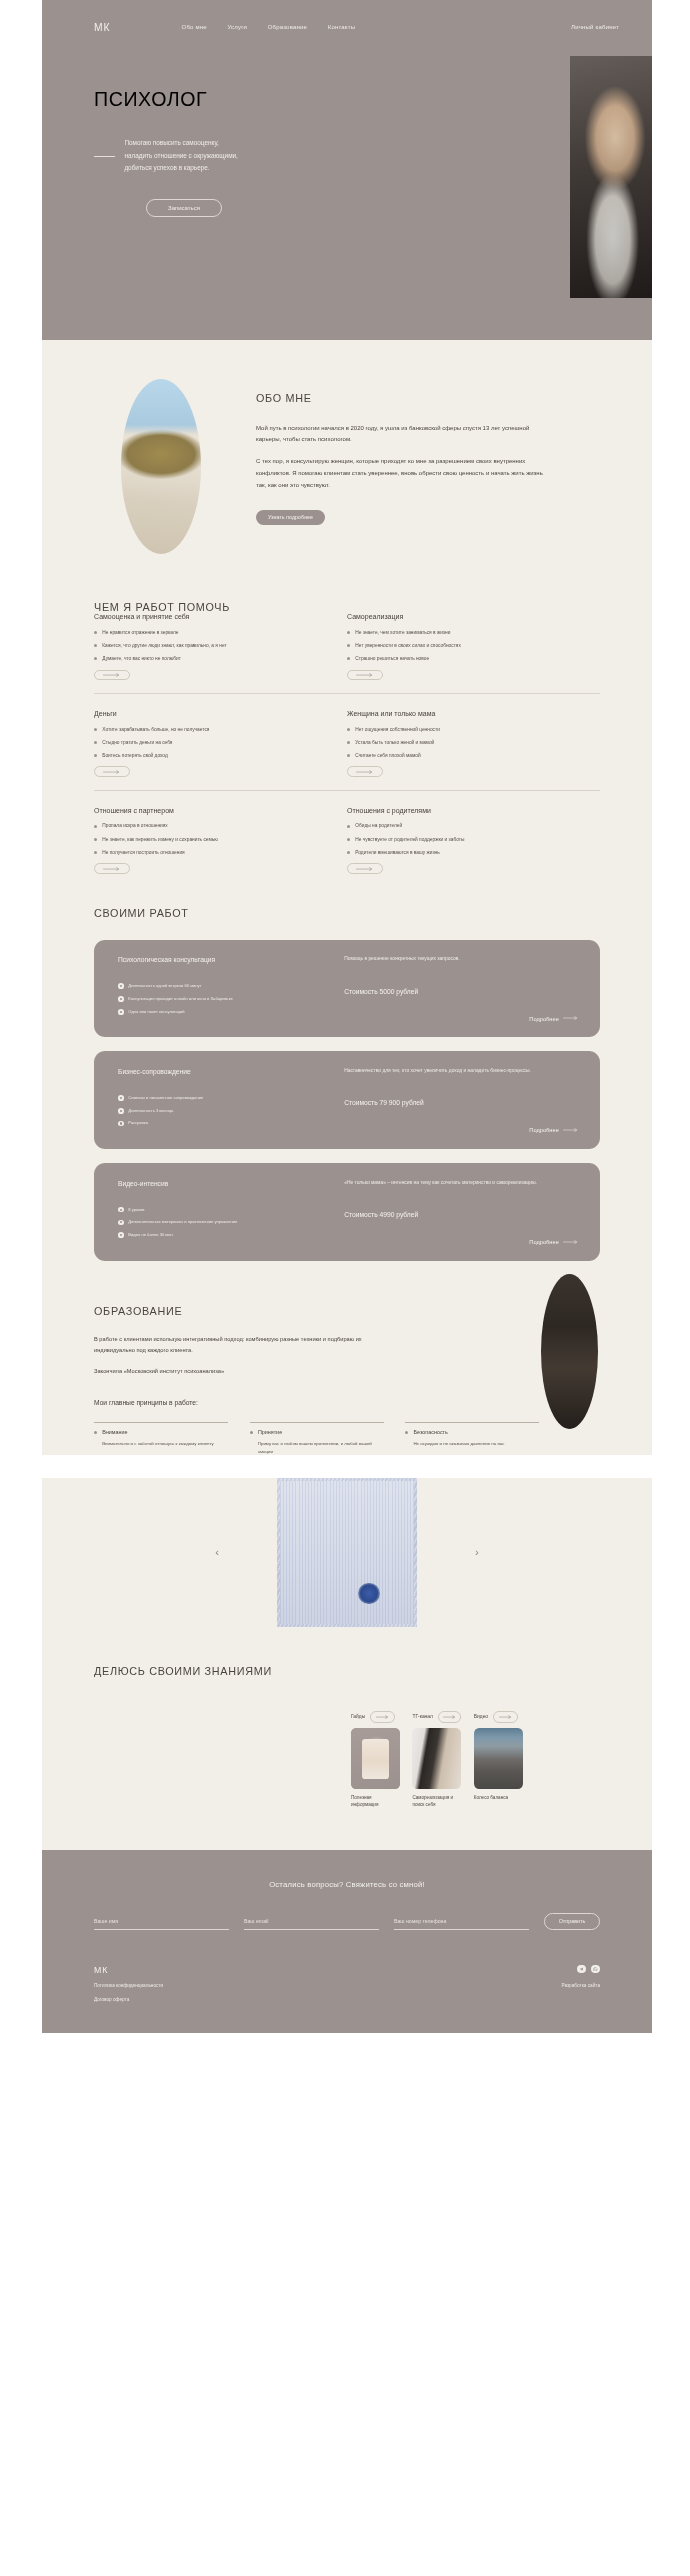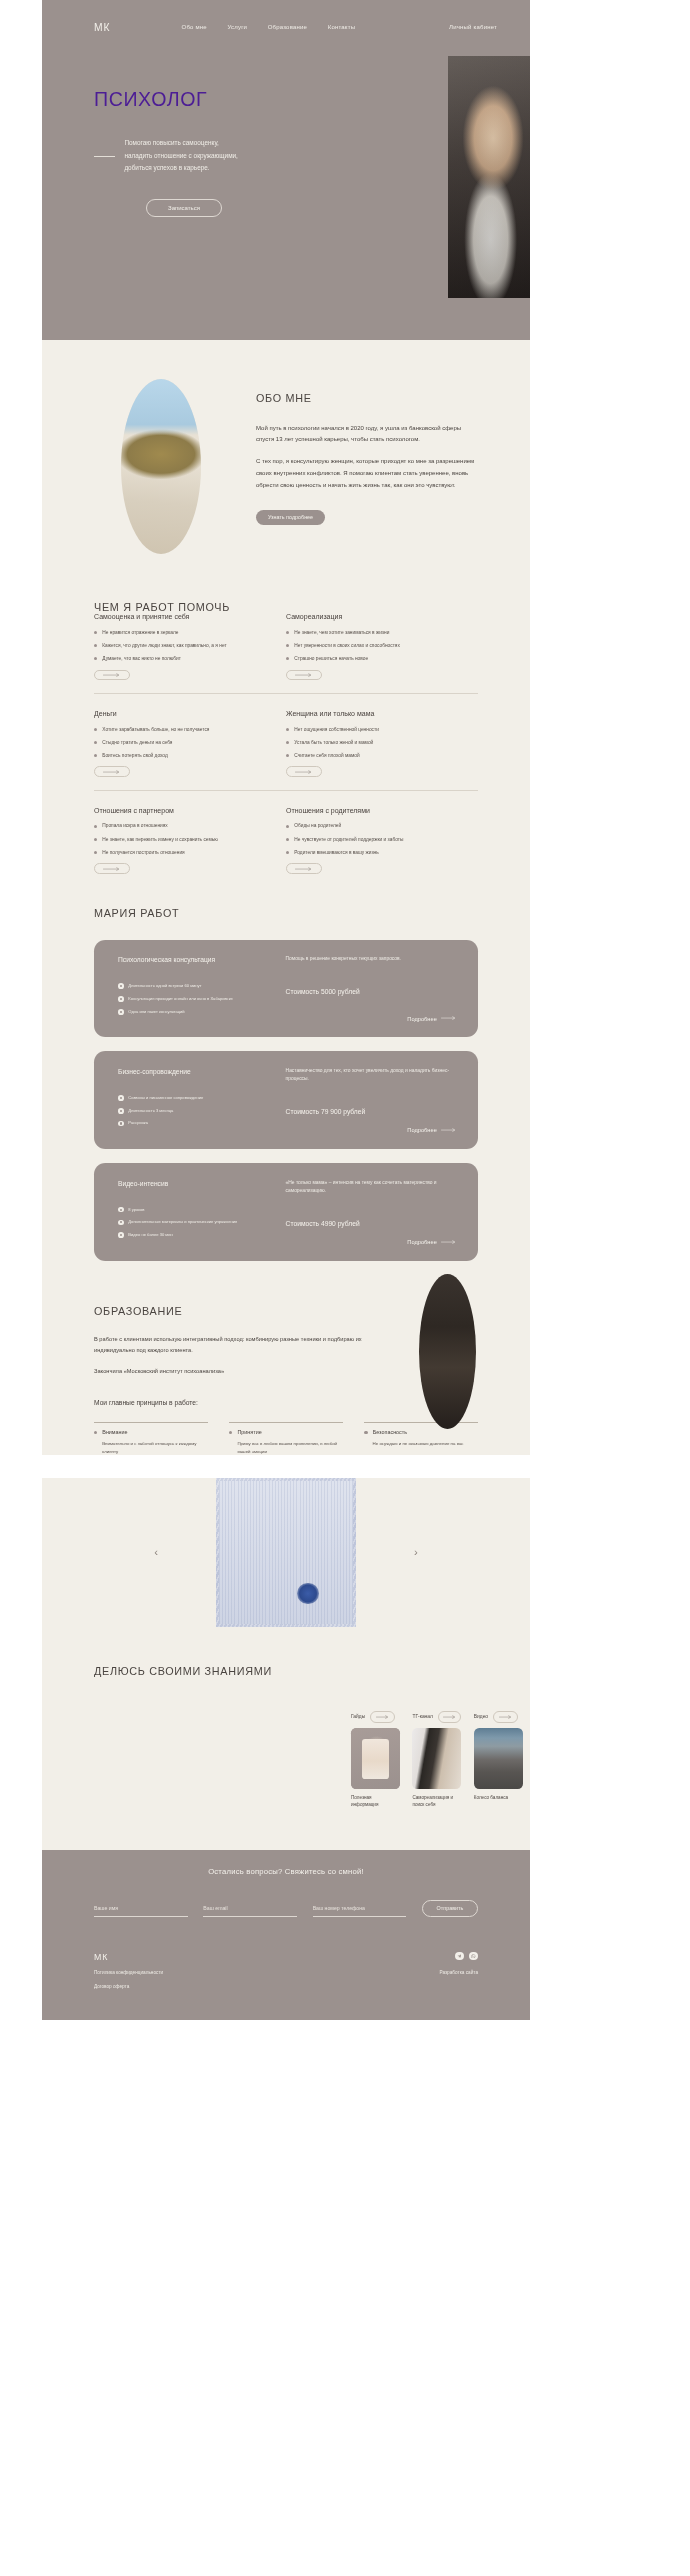--- a/index.html
+++ b/index.html
@@ -4,21 +4,21 @@
 <title>Психолог Мария Крупская</title>
 <style>
   * { box-sizing: border-box; margin: 0; padding: 0; }
   html, body {
     width: 690px;
     background: #ffffff;
     font-family: "Liberation Sans", sans-serif;
   }
   body { width: 690px; height: 2706px; position: relative; overflow: hidden; }
 
-  .page { position: absolute; left: 42px; top: 0; width: 488px; }
+  .page { position: absolute; left: 42px; top: 0; width: 610px; }
 
   
   .hero {
     position: relative;
     background: #9b918e;
     height: 340px;
     padding: 0;
   }
   .nav {
     display: flex;
@@ -48,21 +48,21 @@
   .nav-cabinet {
     margin-left: auto;
     font-size: 6px;
     color: #efece6;
     letter-spacing: 0.2px;
     white-space: nowrap;
     cursor: pointer;
   }
   .hero-body { position: relative; padding: 0 0 0 52px; }
   .hero-title {
-    color: #4c1d95;
+    color: #000000;
     font-weight: 300;
     font-size: 19.6px;
     letter-spacing: 0.6px;
     line-height: 1.42;
     margin-top: 32px;
     width: 289px;
   }
   .hero-title .l2 { display: block; padding-left: 20.6px; }
   .hero-sub-wrap { display: flex; align-items: center; margin-top: 23px; }
   .hero-dash { width: 20.6px; height: 0.5px; background: #e3ded7; flex: 0 0 auto; margin-right: 9.8px; }
@@ -225,21 +225,21 @@
   .know-top { display: flex; align-items: center; gap: 5.2px; margin-bottom: 5.2px; }
   .know-label { font-size: 4.9px; color: #4e4743; white-space: nowrap; }
   .know-arrow {
     width: 25px; height: 11.3px; border: 0.5px solid #cfc8bd; border-radius: 6.7px;
     display: flex; align-items: center; justify-content: center; cursor: pointer;
   }
   .know-img { width: 49px; height: 61px; border-radius: 5.2px; overflow: hidden; background: #9b918e; }
   .know-cap { font-size: 4.6px; color: #4e4743; line-height: 1.6; margin-top: 5.2px; }
 
   
-  .contact { background: #9b918e; padding: 17px 52px 23px 52px; }
+  .contact { background: #9b918e; padding: 30px 52px 23px 52px; }
   .contact-h { text-align: center; color: #f4f1eb; font-size: 7.7px; font-weight: 400; letter-spacing: 0.2px; }
   .form { display: flex; align-items: flex-end; margin-top: 24px; gap: 15.5px; }
   .field { flex: 1; }
   .field input {
     width: 100%;
     background: transparent; border: none; border-bottom: 0.5px solid #ddd7d1;
     color: #f2efe9; font-size: 5.2px; padding: 0 0 5.2px 0;
     font-family: "Liberation Sans", sans-serif; outline: none;
   }
   .field input::placeholder { color: #e7e2dc; opacity: 1; }
@@ -491,21 +491,21 @@
           <svg width="17.5" height="4.1" viewBox="0 0 34 8">
               <line x1="0" y1="4" x2="30" y2="4" stroke="#8d857e" stroke-width="1"></line>
               <polyline points="26,1 31,4 26,7" fill="none" stroke="#8d857e" stroke-width="1"></polyline>
             </svg>
         </button>
       </div>
     </div>
   </section>
 
   <section class="light sec-pad format">
-    <h2 class="section-title">МАРИЯ РАБОТ</h2>
+    <h2 class="section-title">СВОИМИ РАБОТ</h2>
 
     <article class="svc" style="margin-top:20.6px">
       <div class="svc-left">
         <h3 class="svc-h">Психологическая консультация</h3>
         <ul class="svc-ul">
           <li class="svc-li">
               <span class="ring">
                 <i></i>
               </span>
               <span>Длительность одной встречи 60 минут</span>

